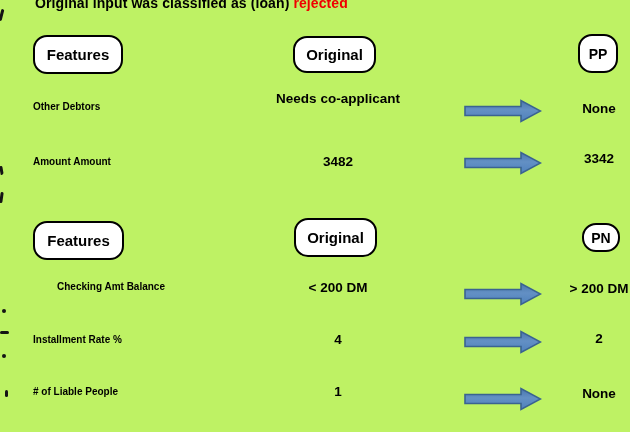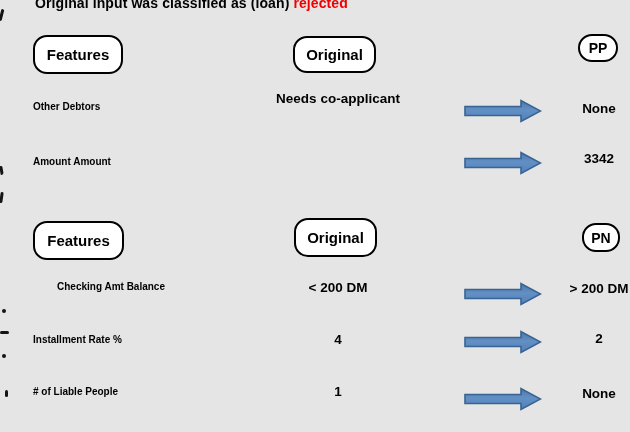--- a/index.html
+++ b/index.html
@@ -1,17 +1,17 @@
 <!DOCTYPE html>
 <html><head>
 <meta charset="utf-8">
 <style>
   html,body{margin:0;padding:0;background:#fff;}
   .canvas{
-    position:relative;width:630px;height:432px;background:#e5e5e5;overflow:hidden;
+    position:relative;width:630px;height:432px;background:#bef264;overflow:hidden;
     font-family:"Liberation Sans",sans-serif;font-weight:bold;color:#000;
   }
   
   .title{position:absolute;left:35px;top:-5px;font-size:14px;letter-spacing:.1px;white-space:nowrap;}
   .title .rejected{color:#F00000;}
   
   .hbox{
     position:absolute;border:2.2px solid #000;border-radius:14px;background:#fff;
     display:flex;align-items:center;justify-content:center;font-size:15px;box-sizing:border-box;
   }
@@ -56,32 +56,33 @@
   <div class="art a5"></div>
   <div class="art a6"></div>
   <div class="art a7"></div>
 
   <div class="hbox" style="left:33px;top:35px;width:90px;height:39px;">
     <span>Features</span>
   </div>
   <div class="hbox" style="left:293px;top:36px;width:83px;height:37px;">
     <span>Original</span>
   </div>
-  <div class="hbox" style="left:578px;top:34px;width:40px;height:28px;font-size:14px;">
+  <div class="hbox" style="left:578px;top:34px;width:40px;height:39px;font-size:14px;">
     <span>PP</span>
   </div>
 
   <div class="feature" style="top:101px;">Other Debtors</div>
   <div class="origval" style="top:91px;">Needs co-applicant</div>
   <svg class="arrow" style="top:99px;" viewBox="0 0 78 24">
     <polygon points="1,7.5 57,7.5 57,1.5 76.5,12 57,22.5 57,16.5 1,16.5" fill="url(#ag)" stroke="#3A6391" stroke-width="1.6"></polygon>
   </svg>
   <div class="resval" style="top:101px;">None</div>
 
   <div class="feature" style="top:156px;">Amount Amount</div>
+  <div class="origval" style="top:154px;">3482</div>
   <svg class="arrow" style="top:151px;" viewBox="0 0 78 24">
     <polygon points="1,7.5 57,7.5 57,1.5 76.5,12 57,22.5 57,16.5 1,16.5" fill="url(#ag)" stroke="#3A6391" stroke-width="1.6"></polygon>
   </svg>
   <div class="resval" style="top:151px;">3342</div>
 
   <div class="hbox" style="left:33px;top:221px;width:91px;height:39px;">
     <span>Features</span>
   </div>
   <div class="hbox" style="left:294px;top:218px;width:83px;height:39px;">
     <span>Original</span>

